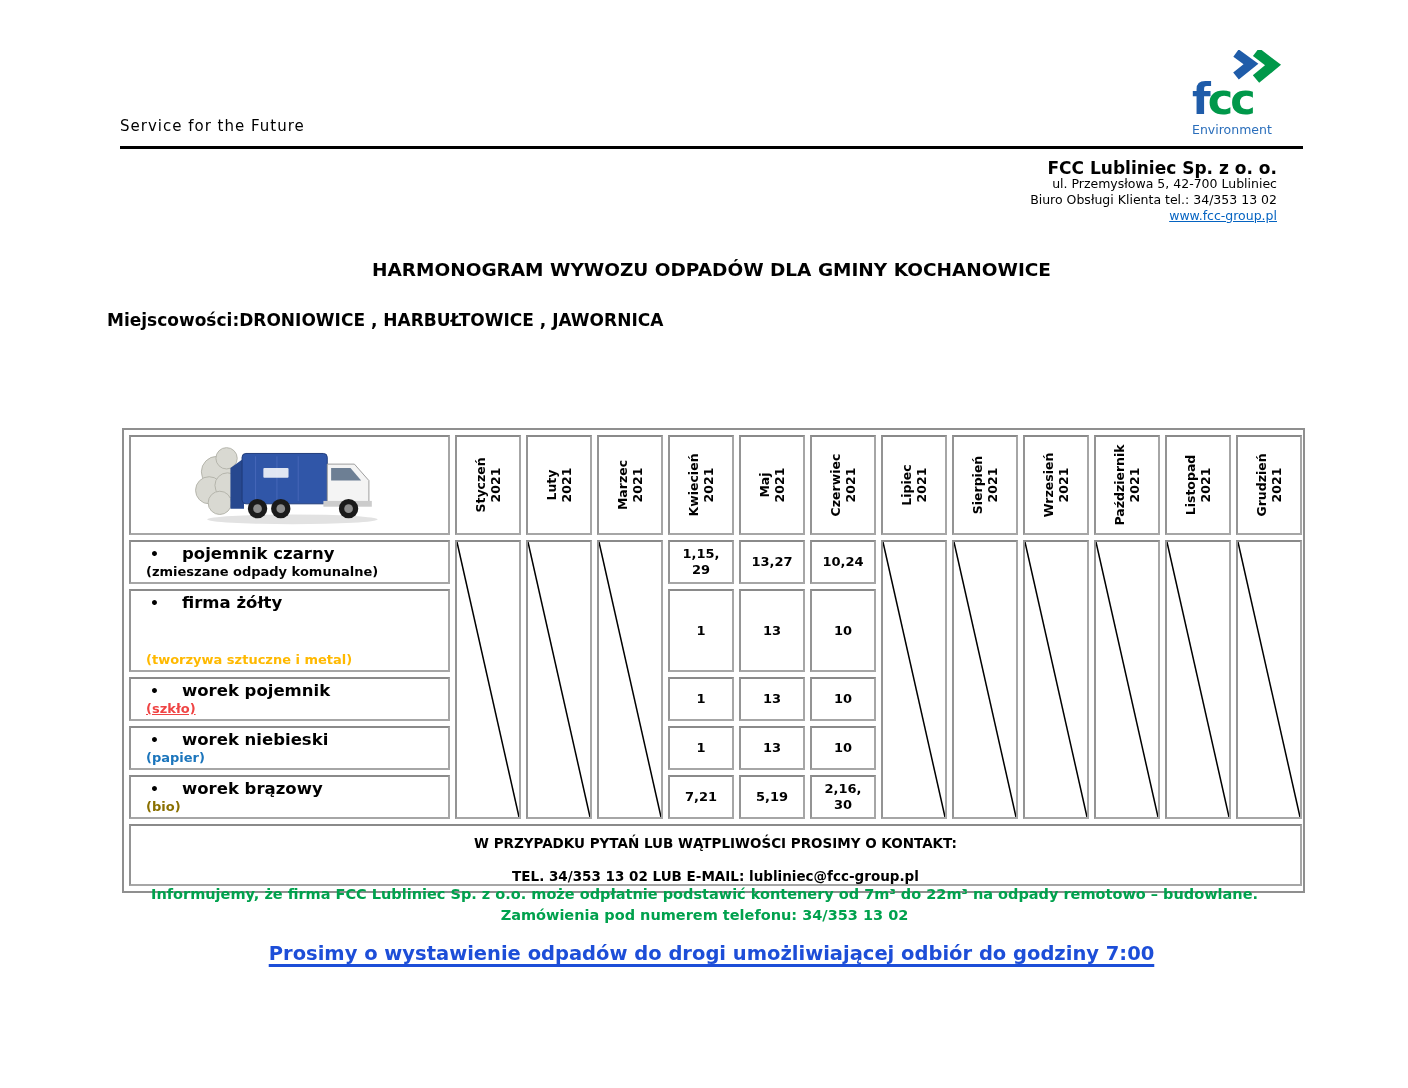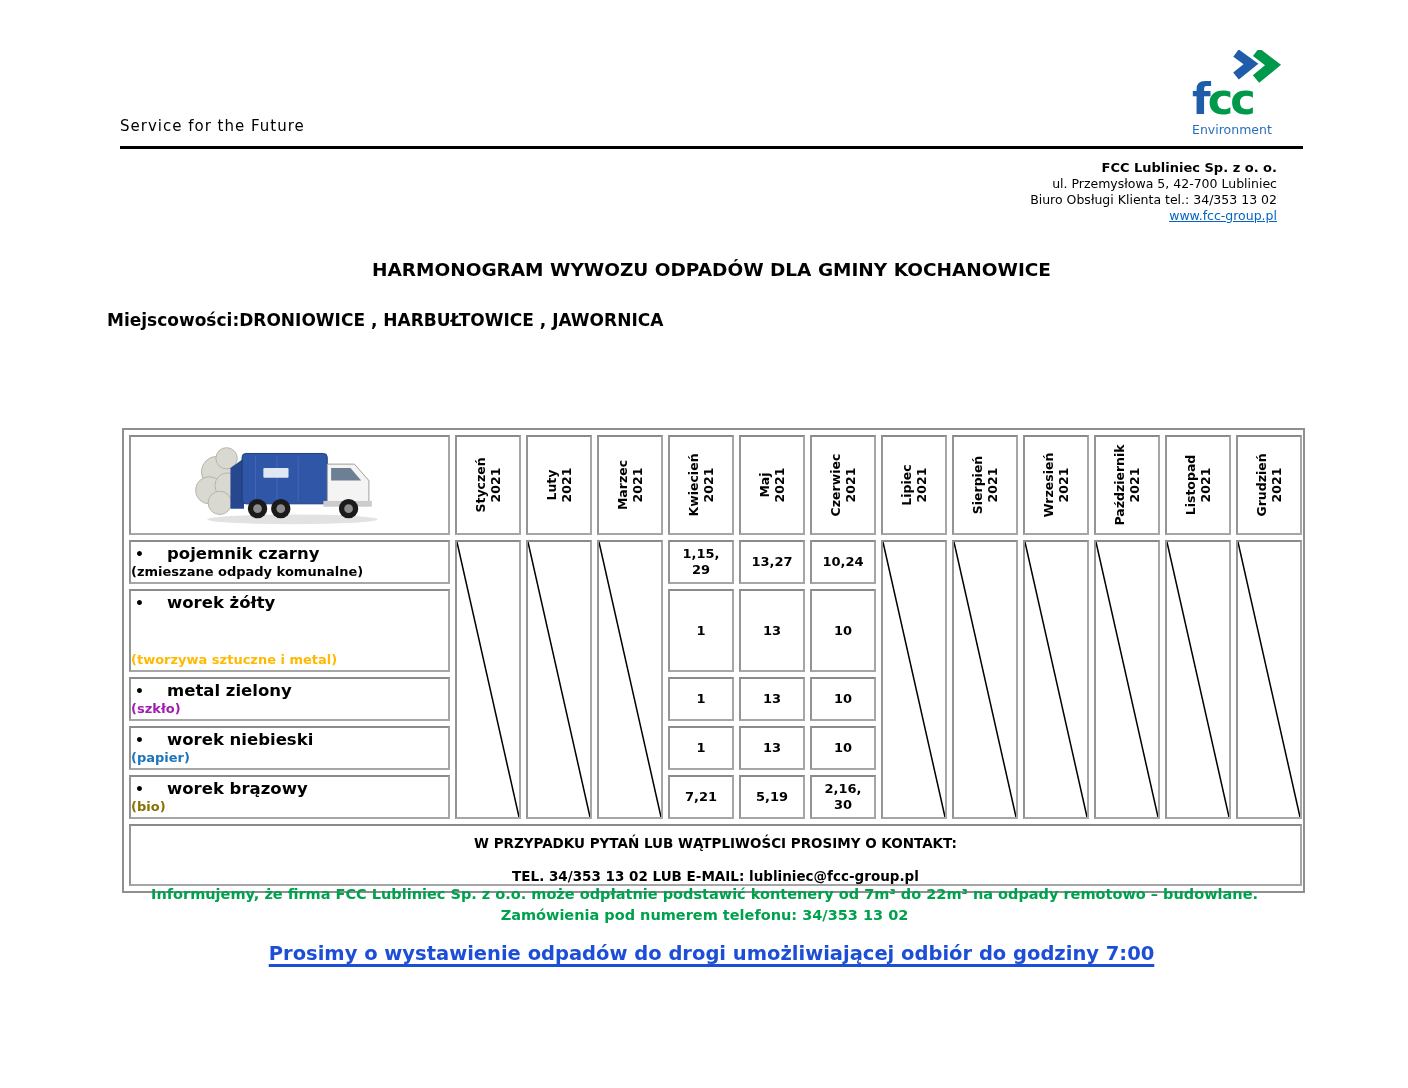--- a/index.html
+++ b/index.html
@@ -6,39 +6,39 @@
   html,body { background:#fff; }
   body { font-family:"DejaVu Sans","Liberation Sans",sans-serif; color:#000; }
   .page { position:relative; width:1408px; height:1088px; background:#fff; overflow:hidden; }
 
   
   .tagline { position:absolute; left:120px; top:117px; font-size:15px; font-weight:normal; letter-spacing:1px; }
   .logo { position:absolute; left:1190px; top:50px; width:110px; height:92px; }
   .header-rule { position:absolute; left:120px; top:146px; width:1183px; height:3px; background:#000; }
 
   .address { position:absolute; top:160px; left:700px; width:577px; text-align:right; font-size:12.5px; line-height:16px; }
-  .address .co-name { font-weight:bold; font-size:13px; }
+  .address .co-name { font-weight:bold; font-size:17px; }
   .address a { color:#0563C1; text-decoration:underline; cursor:pointer; }
 
   
   .title { position:absolute; top:259px; left:120px; width:1183px; text-align:center; font-size:18.5px; font-weight:bold; }
   .subtitle { position:absolute; top:310px; left:107px; font-size:17px; font-weight:bold; }
   .subtitle .loc-value { margin-left:0; }
 
   
   .table-wrap { position:absolute; left:122px; top:428px; width:1183px; border:2px solid #8f8f8f; background:#fff; }
   table.sched { border-collapse:separate; border-spacing:5px; table-layout:fixed; width:1179px; }
   table.sched td { background:#fff; border:2px solid #a6a6a6; border-top-color:#8a8a8a; border-left-color:#949494; vertical-align:middle; }
 
   td.hdr-label { height:100px; text-align:center; }
   td.month { height:100px; position:relative; }
   .mrot { position:absolute; top:50%; left:50%; transform:translate(-50%,-50%) rotate(-90deg); font-size:12.5px; font-weight:bold; line-height:1.2; text-align:center; white-space:nowrap; }
   .mrot span { display:block; }
 
-  td.waste { height:44px; padding:2px 6px 3px 0; }
+  td.waste { height:44px; padding:2px 6px 3px 15px; }
   .waste-line1 { font-size:16.5px; font-weight:bold; white-space:nowrap; }
   .waste-line1 .bullet { display:inline-block; width:36px; text-align:left; padding-left:4px; font-size:14px; }
   .waste-line2 { font-size:13px; font-weight:bold; margin-top:1px; white-space:nowrap; }
 
   td.val { height:44px; text-align:center; font-size:13px; font-weight:bold; white-space:pre-line; line-height:1.2; }
 
   td.diag { position:relative; padding:0; }
   td.diag svg { position:absolute; inset:0; width:100%; height:100%; display:block; }
   td.diag-black-bottom { border-bottom:3px solid #000; }
 
@@ -242,32 +242,32 @@
             </td>
         <td class="diag diag-black-bottom" rowspan="5">
               <svg viewBox="0 0 100 100" preserveAspectRatio="none">
                 <line x1="0" y1="0" x2="100" y2="100" stroke="#000" stroke-width="1.5" vector-effect="non-scaling-stroke"></line>
               </svg>
             </td>
       </tr>
 
       <tr>
         <td class="waste">
-          <div class="waste-line1"><span class="bullet">•</span><span>worek żółty</span></div>
+          <div class="waste-line1"><span class="bullet">•</span><span>firma żółty</span></div>
           <div class="waste-line2" style="color: rgb(255, 185, 0); margin-top: 40px;">(tworzywa sztuczne i metal)</div>
         </td>
         <td class="val">1</td>
         <td class="val">13</td>
         <td class="val">10</td>
       </tr>
 
       <tr>
         <td class="waste">
-          <div class="waste-line1"><span class="bullet">•</span><span>metal zielony</span></div>
-          <div class="waste-line2" style="color: #a21caf;">(szkło)</div>
+          <div class="waste-line1"><span class="bullet">•</span><span>worek pojemnik</span></div>
+          <div class="waste-line2" style="color: #ef4444; text-decoration: underline;">(szkło)</div>
         </td>
         <td class="val">1</td>
         <td class="val">13</td>
         <td class="val">10</td>
       </tr>
 
       <tr>
         <td class="waste">
           <div class="waste-line1"><span class="bullet">•</span><span>worek niebieski</span></div>
           <div class="waste-line2" style="color: rgb(27, 117, 188);">(papier)</div>

